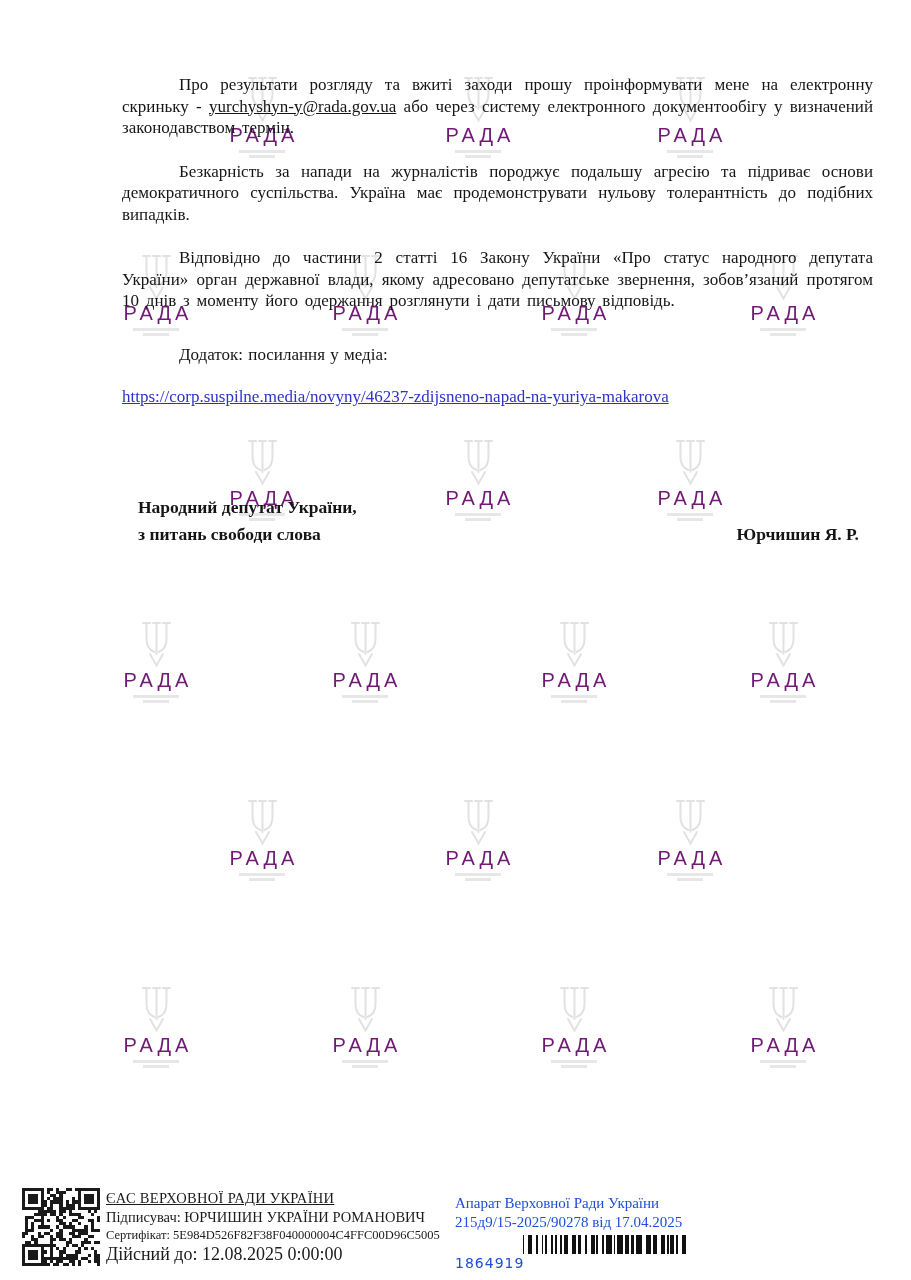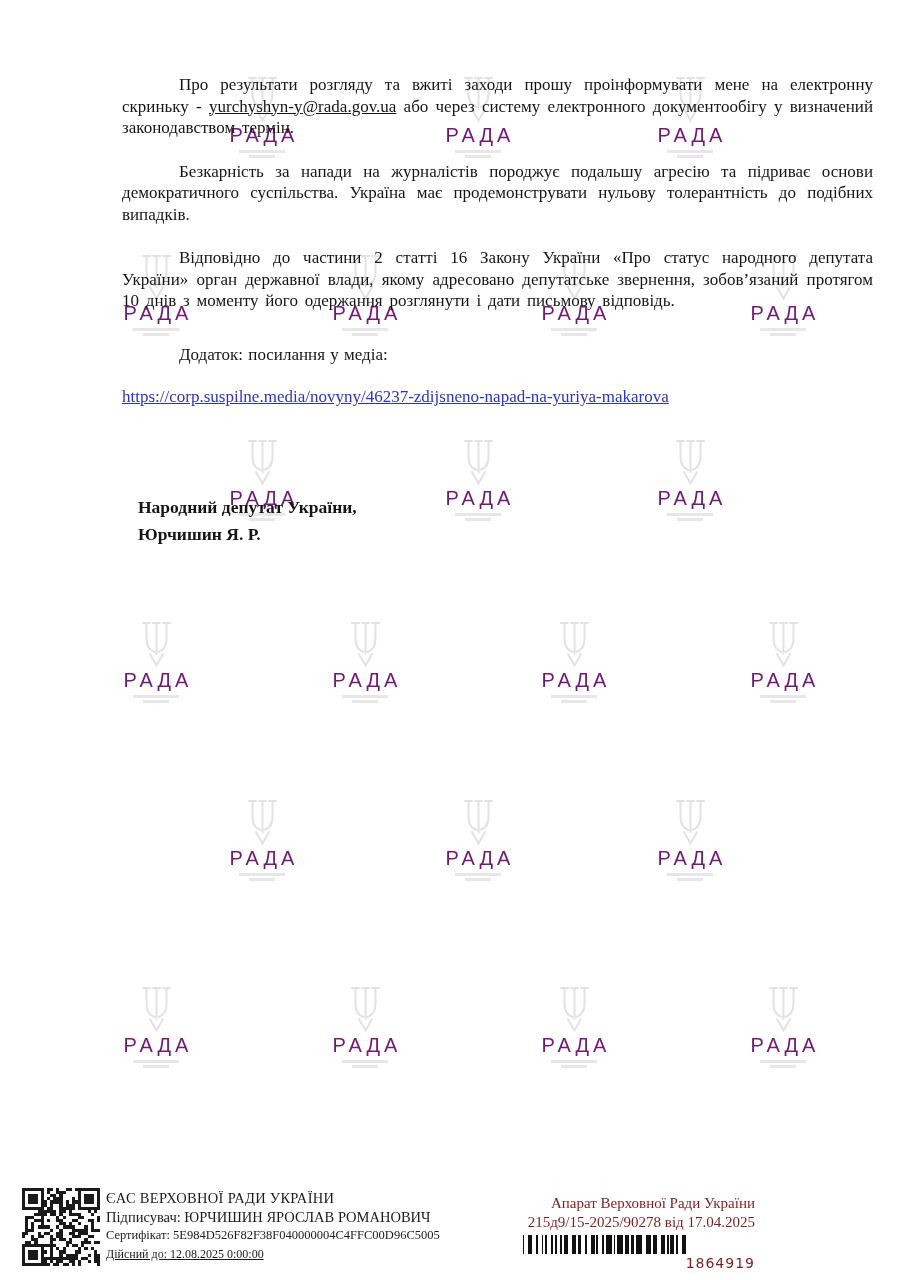--- a/index.html
+++ b/index.html
@@ -34,26 +34,26 @@
   .signature {
     position:absolute; left:138px; right:52px; top:494px; z-index:2;
     font-weight:bold; font-size:17.5px; line-height:27px;
   }
   .sig-row { display:flex; justify-content:space-between; }
 
   
   .footer { position:absolute; left:0; top:1184px; width:911px; height:96px; z-index:2; }
   .qr { position:absolute; left:22px; top:4px; width:78px; height:78px; }
   .sig-info { position:absolute; left:106px; top:6px; color:#1b1b1b; }
-  .f-line1 { font-size:14.5px; line-height:17px; margin-bottom:2px; letter-spacing:0.3px; }
+  .f-line1 { font-size:14.5px; line-height:17px; margin-bottom:2px; letter-spacing:0.3px;text-decoration:underline; }
   .f-line2 { font-size:14.5px; line-height:17px; margin-bottom:2px; }
   .f-line3 { font-size:12.5px; line-height:15px; margin-bottom:3px; }
-  .f-line4 { font-size:12px; line-height:17px;text-decoration:underline; }
-  .stamp { position:absolute; left:455px; top:10px; width:300px; text-align:right;
-           font-size:15px; line-height:19px; color:#7f1d1d; }
+  .f-line4 { font-size:18px; line-height:17px; }
+  .stamp { position:absolute; left:455px; top:10px; width:300px; text-align:left;
+           font-size:15px; line-height:19px; color:#1d4ed8; }
   .barcode { display:flex; justify-content:center; align-items:stretch; height:19px; margin-top:3px; }
   .barcode .b { background:#111111; }
   .barcode-num { font-family:"DejaVu Sans", sans-serif; font-size:14px; letter-spacing:1px; margin-top:0px; }
 </style>
 </head>
 <body>
 
 <div class="page">
 
   <div id="wm-layer">
@@ -319,20 +319,21 @@
     <p class="para">Відповідно до частини 2 статті 16 Закону України «Про статус народного депутата України» орган державної влади, якому адресовано депутатське звернення, зобов’язаний протягом 10 днів з моменту його одержання розглянути і дати письмову відповідь.</p>
 
     <p class="para attachment">Додаток: посилання у медіа:</p>
 
     <p class="linkline"><a href="#" class="media-link">https://corp.suspilne.media/novyny/46237-zdijsneno-napad-na-yuriya-makarova</a></p>
   </div>
 
   <div class="signature">
     <div>Народний депутат України,</div>
     <div class="sig-row">
+      <span>з питань свободи слова</span>
       <span>Юрчишин Я. Р.</span>
     </div>
   </div>
 
   <div class="footer">
     <div class="qr" id="qr"><svg width="78" height="78" viewBox="0 0 25 25" fill="#1a1a1a" style="shape-rendering:crispEdges">
           <rect x="0" y="0" width="1" height="1"></rect>
           <rect x="1" y="0" width="1" height="1"></rect>
           <rect x="2" y="0" width="1" height="1"></rect>
           <rect x="3" y="0" width="1" height="1"></rect>
@@ -652,21 +653,21 @@
           <rect x="11" y="24" width="1" height="1"></rect>
           <rect x="13" y="24" width="1" height="1"></rect>
           <rect x="14" y="24" width="1" height="1"></rect>
           <rect x="16" y="24" width="1" height="1"></rect>
           <rect x="18" y="24" width="1" height="1"></rect>
           <rect x="24" y="24" width="1" height="1"></rect>
         </svg></div>
 
     <div class="sig-info">
       <div class="f-line1">ЄАС ВЕРХОВНОЇ РАДИ УКРАЇНИ</div>
-      <div class="f-line2">Підписувач: ЮРЧИШИН ЯРОСЛАВ РОМАНОВИЧ</div>
+      <div class="f-line2">Підписувач: ЮРЧИШИН УКРАЇНИ РОМАНОВИЧ</div>
       <div class="f-line3">Сертифікат: 5E984D526F82F38F040000004C4FFC00D96C5005</div>
       <div class="f-line4">Дійсний до: 12.08.2025 0:00:00</div>
     </div>
 
     <div class="stamp">
       <div>Апарат Верховної Ради України</div>
       <div>215д9/15-2025/90278 від 17.04.2025</div>
       <div class="barcode" id="barcode">
           <div class="b" style="width: 1.9px; margin-right: 3.8px;"></div>
           <div class="b" style="width: 3.8px; margin-right: 3.8px;"></div>

